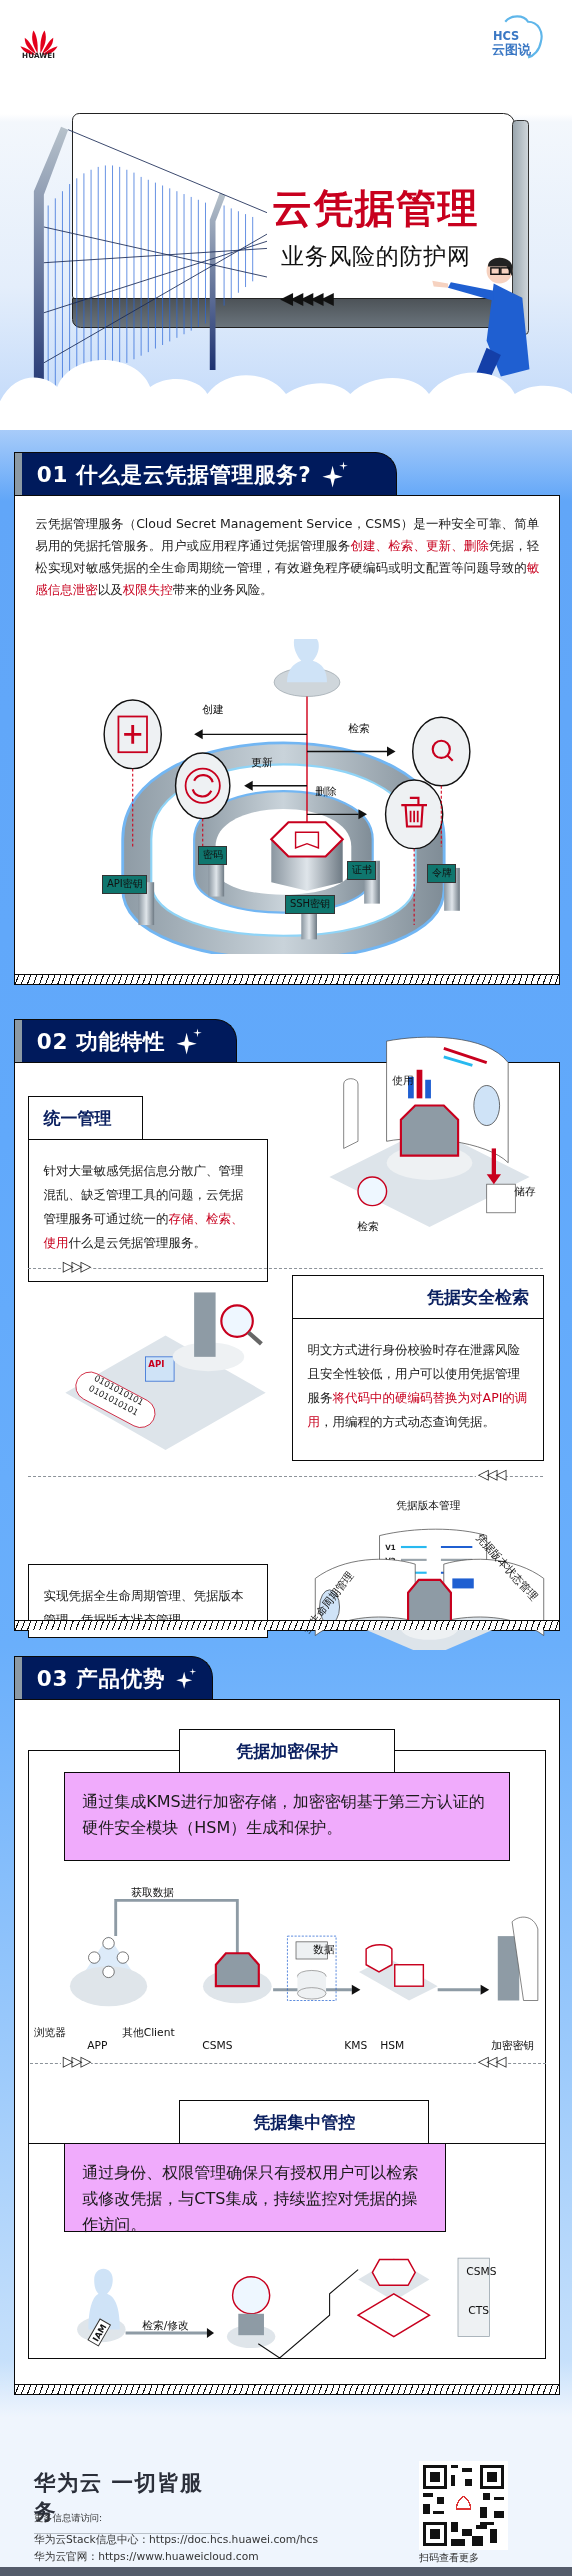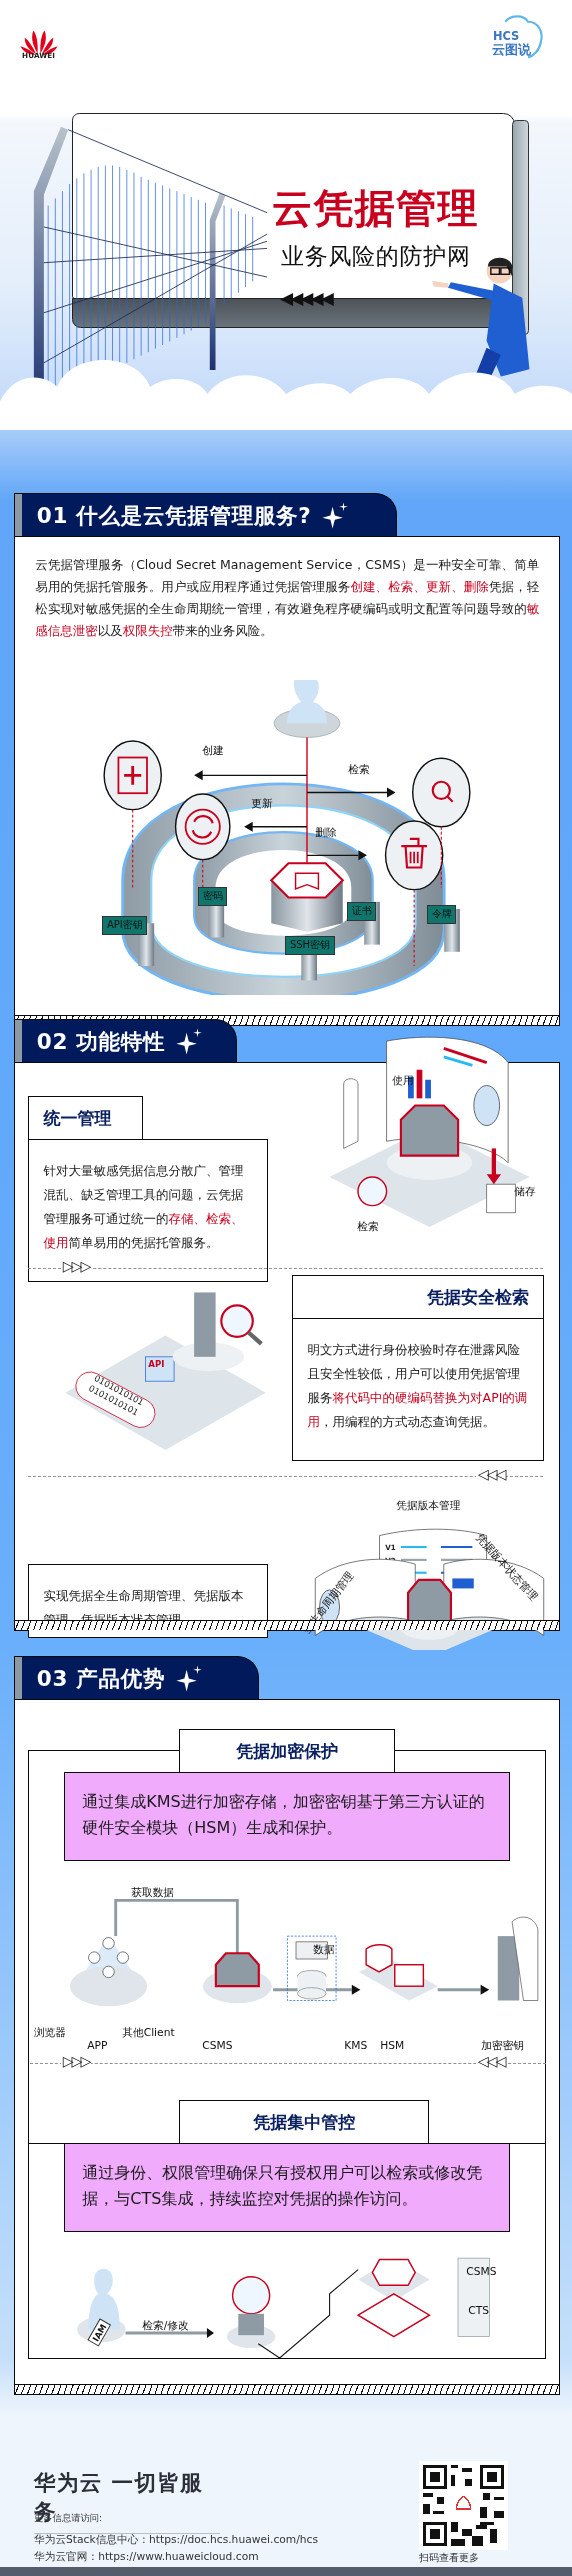--- a/index.html
+++ b/index.html
@@ -141,21 +141,21 @@
       <path d="M100 50 L40 38 L36 46 L100 64Z" fill="#1f5fd1"></path>
       <path d="M36 40 L14 36 L16 44 L36 46Z" fill="#f6d2c0"></path>
       <path d="M90 130 L70 180 L88 188 L110 140Z" fill="#143fa8"></path>
       <ellipse cx="62" cy="192" rx="20" ry="10" fill="#e8edf1" stroke="#777"></ellipse>
     </svg>
     <svg class="clouds" viewBox="0 0 800 110" preserveAspectRatio="none">
       <path d="M0 70 C20 30 60 30 80 50 C100 0 190 0 210 50 C240 30 280 40 290 60 C320 20 380 30 400 60 C430 40 470 40 490 60 C520 30 580 30 600 60 C630 20 700 20 720 60 C750 40 790 50 800 60 L800 110 L0 110Z" fill="#ffffff"></path>
     </svg>
   </div>
 
-  <div class="sec" style="top:493px;height:533px">
+  <div class="sec" style="top:452px;height:533px">
     <div class="sec-tab" style="width:383px">
       <span class="sec-tab-text">01 什么是云凭据管理服务?</span>
       <svg class="sparkle" viewBox="0 0 40 40">
           <path d="M16 8 L19 20 L30 23 L19 26 L16 38 L13 26 L2 23 L13 20Z M31 2 L32 7 L37 8 L32 9 L31 14 L30 9 L25 8 L30 7Z" fill="#fff"></path>
         </svg>
     </div>
     <div class="sec-body" style="height:490px">
       <p class="para" style="position:absolute;left:20px;top:17px;width:504px">
         <span>云凭据管理服务（Cloud Secret Management Service，CSMS）是一种安全可靠、简单易用的凭据托管服务。用户或应用程序通过凭据管理服务</span><span class="red">创建、检索、更新、删除</span><span>凭据，轻松实现对敏感凭据的全生命周期统一管理，有效避免程序硬编码或明文配置等问题导致的</span><span class="red">敏感信息泄密</span><span>以及</span><span class="red">权限失控</span><span>带来的业务风险。</span>
       </p>
@@ -249,21 +249,21 @@
     <div class="sec-tab" style="width:223px">
       <span class="sec-tab-text">02 功能特性</span>
       <svg class="sparkle" viewBox="0 0 40 40">
           <path d="M16 8 L19 20 L30 23 L19 26 L16 38 L13 26 L2 23 L13 20Z M31 2 L32 7 L37 8 L32 9 L31 14 L30 9 L25 8 L30 7Z" fill="#fff"></path>
         </svg>
     </div>
     <div class="sec-body" style="height:569px">
 
       <div class="feat-title-box" style="left:13px;top:33px;width:115px">统一管理</div>
       <div class="feat-desc-box" style="left:13px;top:76px;width:240px;height:143px">
-        <span>针对大量敏感凭据信息分散广、管理混乱、缺乏管理工具的问题，云凭据管理服务可通过统一的</span><span class="red">存储、检索、使用</span><span>简单易用的凭据托管服务。</span>
+        <span>针对大量敏感凭据信息分散广、管理混乱、缺乏管理工具的问题，云凭据管理服务可通过统一的</span><span class="red">存储、检索、使用</span><span>什么是云凭据管理服务。</span>
       </div>
       <svg class="illu" style="left:300px;top:-29px;width:229px;height:236px" viewBox="0 0 320 330">
         <g fill="#dde4ea">
             <path d="M20 200 L160 130 L300 200 L160 270Z"></path>
           </g>
         <path d="M100 10 C150 0 240 0 270 40 L270 180 C240 150 150 140 100 150Z" fill="#fff" stroke="#444"></path>
         <rect x="130" y="60" width="8" height="30" fill="#1f5fd1"></rect>
           <rect x="142" y="50" width="8" height="40" fill="#c8001e"></rect>
           <rect x="154" y="64" width="8" height="26" fill="#1f5fd1"></rect>
         <path d="M180 20 L240 40" stroke="#c8001e" stroke-width="4"></path>
@@ -331,21 +331,21 @@
         <path d="M150 110 L150 160 L210 160 L210 110 L195 92 L165 92Z" fill="#8e9ba5" stroke="#c8001e" stroke-width="3"></path>
       </svg>
       <div class="lbl" style="left:381px;top:436px">凭据版本管理</div>
       <div class="lbl" style="left:285px;top:493px;transform:rotate(-52deg);transform-origin:left top;top:565px">全生命周期管理</div>
       <div class="lbl" style="left:468px;top:468px;transform:rotate(48deg);transform-origin:left top">凭据版本状态管理</div>
       <div class="sec-stripe"></div>
     </div>
   </div>
 
   <div class="sec" style="top:1656px;height:739px">
-    <div class="sec-tab" style="width:245px">
+    <div class="sec-tab" style="width:199px">
       <span class="sec-tab-text">03 产品优势</span>
       <svg class="sparkle" viewBox="0 0 40 40">
           <path d="M16 8 L19 20 L30 23 L19 26 L16 38 L13 26 L2 23 L13 20Z M31 2 L32 7 L37 8 L32 9 L31 14 L30 9 L25 8 L30 7Z" fill="#fff"></path>
         </svg>
     </div>
     <div class="sec-body" style="height:696px">
       <div class="adv-wrap" style="left:13px;top:50px;width:518px;height:609px"></div>
 
       <div class="adv-title" style="left:164px;top:29px;width:216px">凭据加密保护</div>
       <div class="adv-desc" style="left:49px;top:72px;width:446px;height:89px">通过集成KMS进行加密存储，加密密钥基于第三方认证的硬件安全模块（HSM）生成和保护。</div>
@@ -375,29 +375,29 @@
         <path d="M664 40 C674 30 694 30 700 50 L700 150 L680 150Z" fill="#fff" stroke="#555"></path>
       </svg>
       <div class="lbl" style="left:116px;top:186px">获取数据</div>
       <div class="lbl" style="left:298px;top:243px">数据</div>
       <div class="lbl" style="left:18.6px;top:326px">浏览器</div>
       <div class="lbl" style="left:107px;top:326px">其他Client</div>
       <div class="lbl" style="left:72px;top:339px">APP</div>
       <div class="lbl" style="left:187px;top:339px">CSMS</div>
       <div class="lbl" style="left:329px;top:339px">KMS</div>
       <div class="lbl" style="left:365px;top:339px">HSM</div>
-      <div class="lbl" style="left:466px;top:339px">加密密钥</div>
+      <div class="lbl" style="left:476px;top:339px">加密密钥</div>
 
       <div class="dash-divider" style="left:14.3px;top:363px;width:516px"></div>
       <div class="divider-arrows" style="left:46px;top:353px">▷▷▷</div>
       <div class="divider-arrows" style="left:461px;top:353px">◁◁◁</div>
 
       <div class="adv-title" style="left:164px;top:400px;width:250px">凭据集中管控</div>
       <div class="adv-title" style="left:13px;top:443px;width:518px;height:1.4px;border:none;border-top:1.4px solid #0a0a0a"></div>
-      <div class="adv-desc" style="left:49px;top:443px;width:446px;height:89px">通过身份、权限管理确保只有授权用户可以检索或修改凭据，与CTS集成，持续监控对凭据的操作访问。</div>
+      <div class="adv-desc" style="left:49px;top:443px;width:382px;height:89px">通过身份、权限管理确保只有授权用户可以检索或修改凭据，与CTS集成，持续监控对凭据的操作访问。</div>
       <svg class="illu" style="left:57px;top:551px;width:451px;height:107px" viewBox="0 0 630 150">
         <ellipse cx="40" cy="110" rx="34" ry="18" fill="#dfe5ea"></ellipse>
         <path d="M30 40 C30 20 56 20 56 40 C56 50 52 56 48 60 C60 64 66 80 66 110 L22 110 C22 80 28 64 36 60 C32 56 30 50 30 40Z" fill="#cfe3f7"></path>
         <line x1="74" y1="115" x2="190" y2="115" stroke="#8e9ba5" stroke-width="4"></line>
           <path d="M198 115 L188 108 L188 122Z" fill="#111"></path>
         <ellipse cx="250" cy="120" rx="34" ry="16" fill="#dfe5ea"></ellipse>
         <circle cx="250" cy="62" r="26" fill="#eef7ff" stroke="#c8001e" stroke-width="2"></circle>
         <rect x="232" y="88" width="36" height="30" fill="#8e9ba5"></rect>
         <path d="M260 130 L290 150 L360 90 L360 60 L400 26" fill="none" stroke="#111" stroke-width="1.5"></path>
         <path d="M400 40 L450 10 L500 40 L450 70Z" fill="#dfe5ea"></path>

